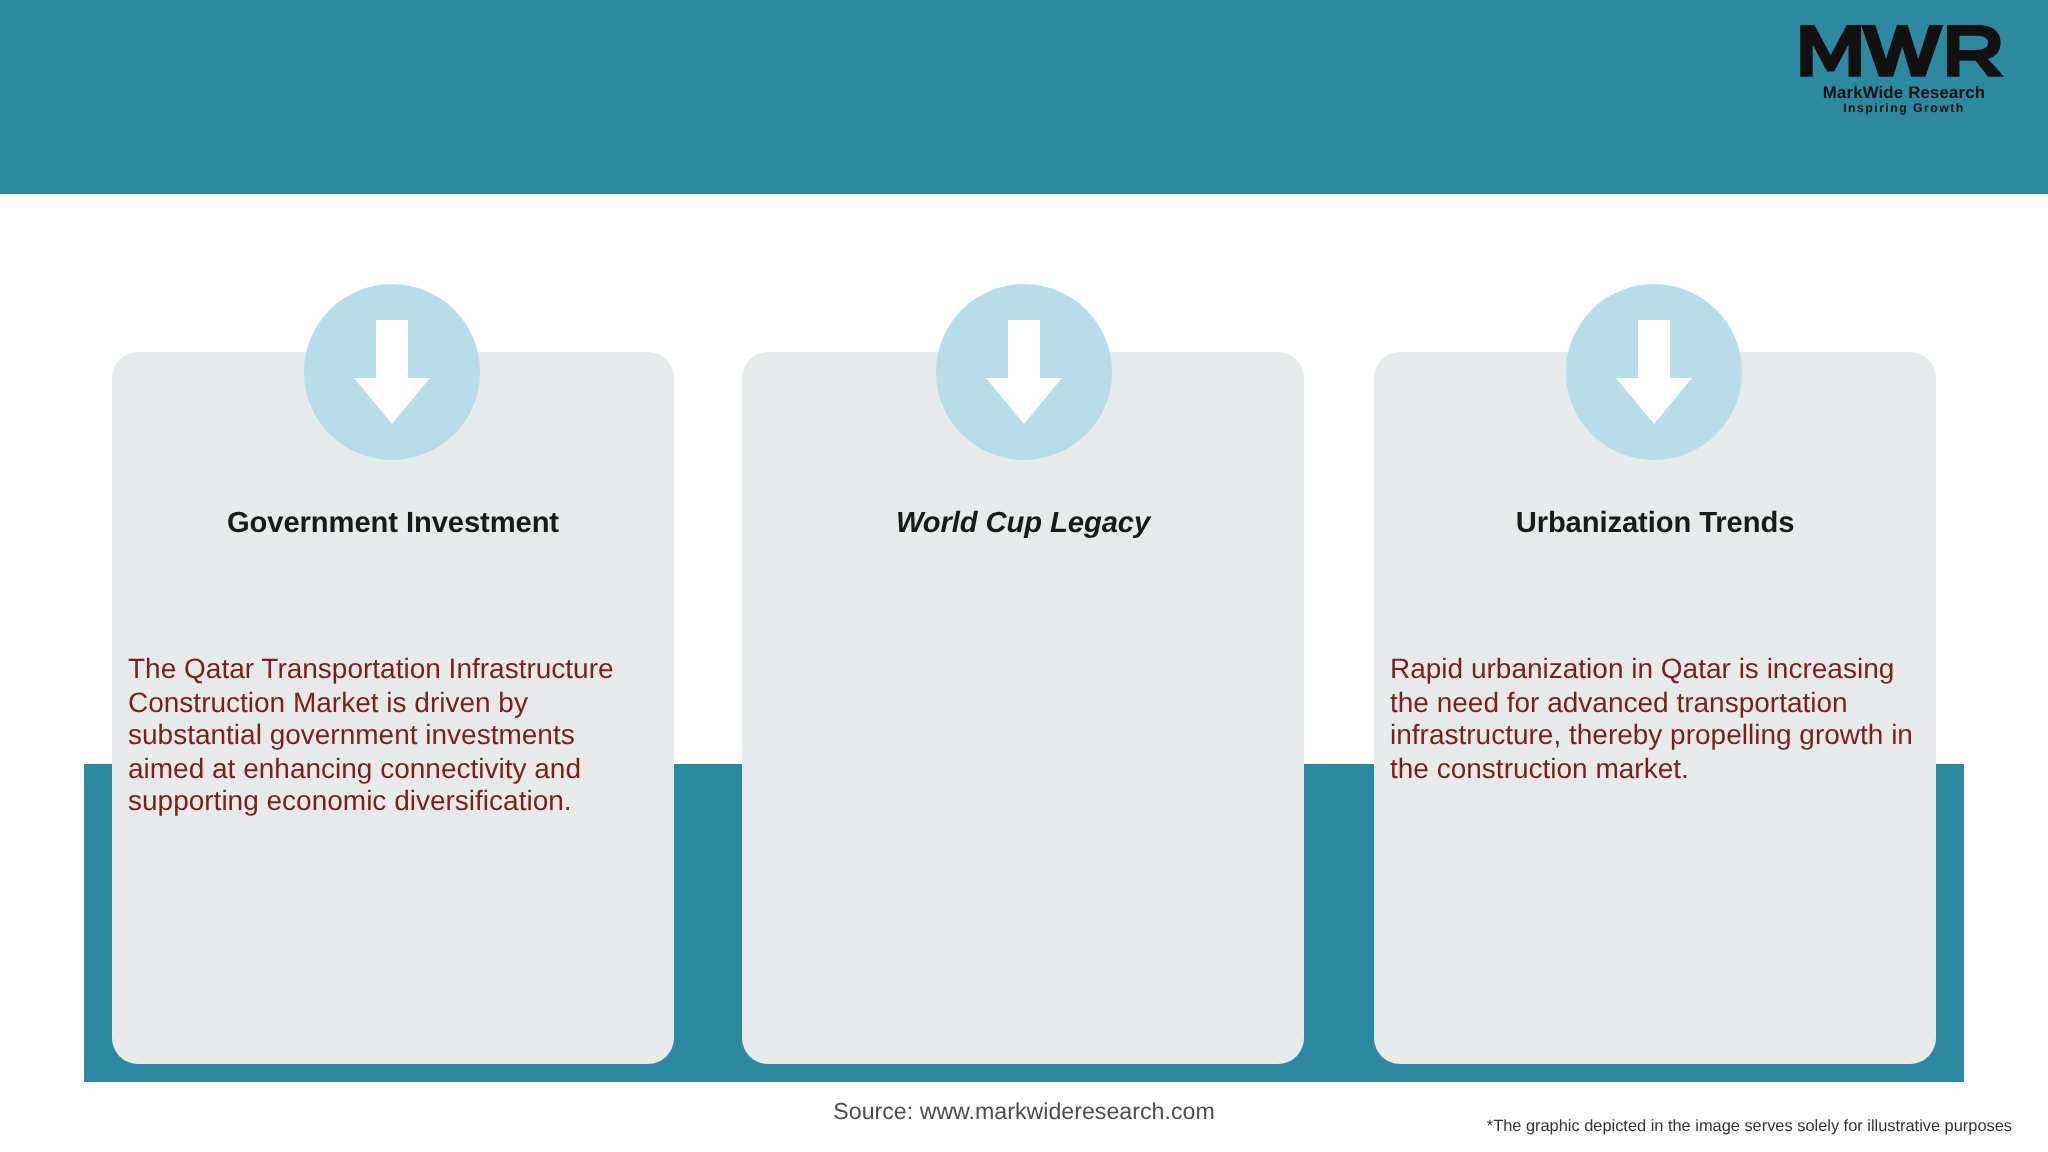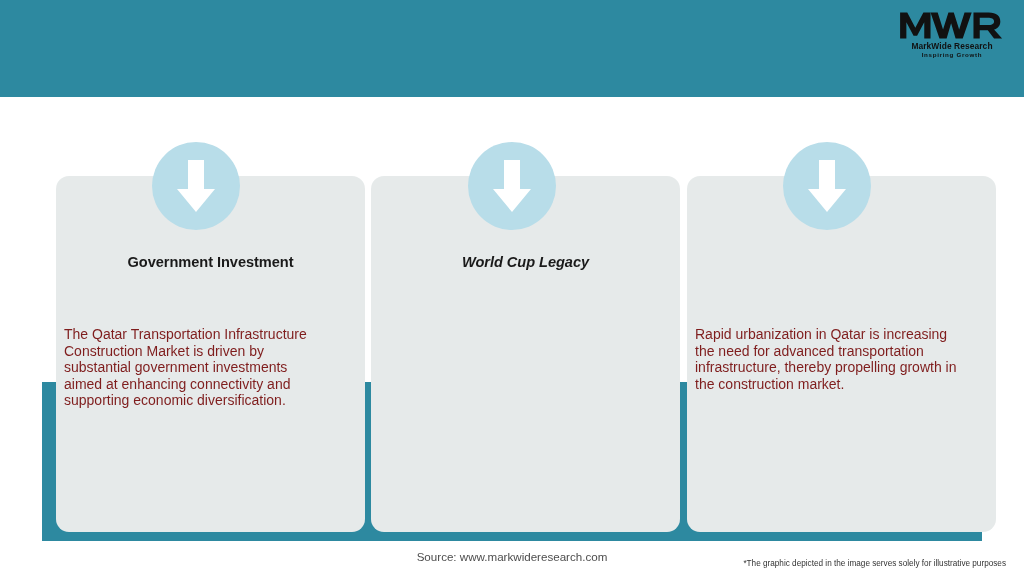--- a/index.html
+++ b/index.html
@@ -79,21 +79,20 @@
   }
 
   
   .card {
     position: absolute;
     top: 176px;
     width: 281px;
     height: 356px;
     background: #e6eaea;
     border-radius: 13px;
-    padding-left: 28px;
   }
   .card-1 { left: 56px; }
   .card-2 { left: 371px; font-style: italic; }
   .card-3 { left: 687px; }
 
   .card-title {
     position: absolute;
     left: 0;
     top: 78px;
     width: 100%;
@@ -185,20 +184,21 @@
 <div class="card card-2">
   <div class="card-title">World Cup Legacy</div>
 </div>
 <div class="badge badge-2">
   <svg width="88" height="88" viewBox="0 0 88 88">
     <path d="M36 18 L52 18 L52 47 L63 47 L44 70 L25 47 L36 47 Z" fill="#ffffff"></path>
   </svg>
 </div>
 
 <div class="card card-3">
+  <div class="card-title">Urbanization Trends</div>
   <div class="card-body">Rapid urbanization in Qatar is increasing the need for advanced transportation infrastructure, thereby propelling growth in the construction market.</div>
 </div>
 <div class="badge badge-3">
   <svg width="88" height="88" viewBox="0 0 88 88">
     <path d="M36 18 L52 18 L52 47 L63 47 L44 70 L25 47 L36 47 Z" fill="#ffffff"></path>
   </svg>
 </div>
 
 <div class="source">Source: www.markwideresearch.com</div>
 <div class="disclaimer">*The graphic depicted in the image serves solely for illustrative purposes</div>

